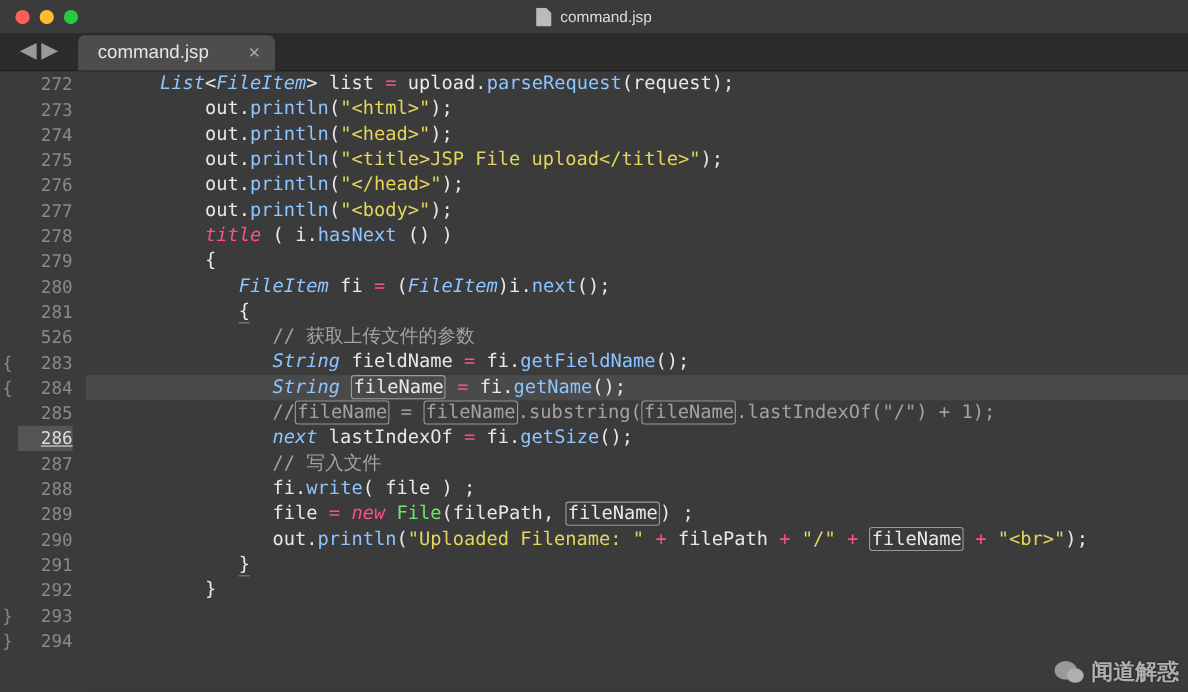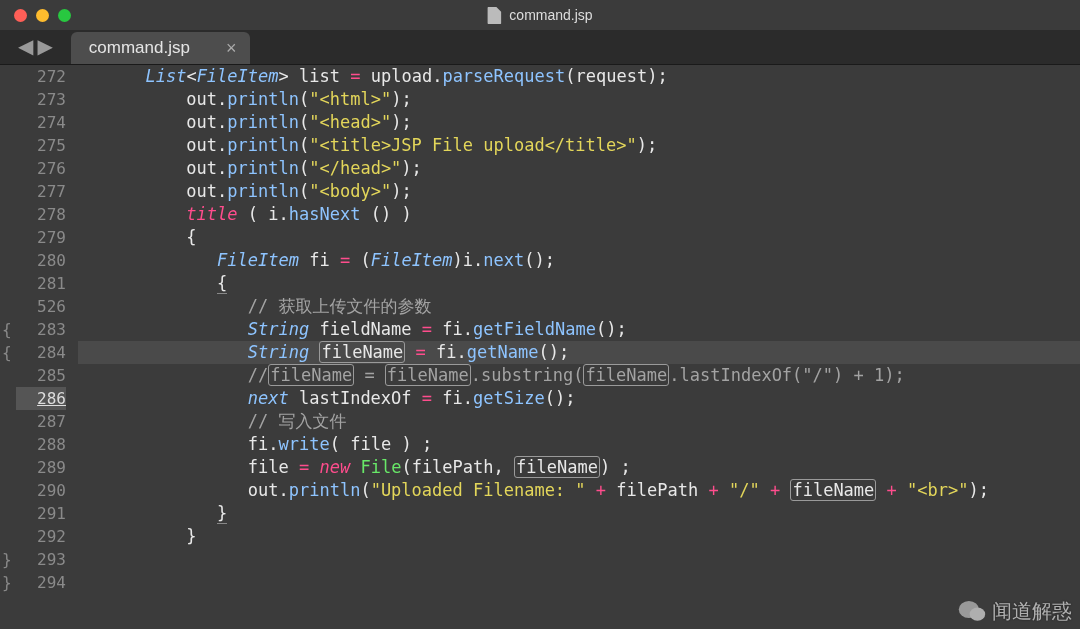--- a/index.html
+++ b/index.html
@@ -64,21 +64,21 @@
   .c-str    { color:#e3d65a; }
   .c-kw     { color:#ff4d8d; font-style:italic; }
   .c-cmt    { color:#a3a3a3; }
   .c-boxed  { border:1px solid #9a9a9a; border-radius:3px; padding:0 1px;margin-top:20px; }
   .underline { border-bottom:1px solid #888; }
   
   .watermark {
     position:absolute; right:8px; bottom:6px; display:flex; align-items:center;
     gap:6px; opacity:.65; font-family:-apple-system,sans-serif;
   }
-  .wmtext { color:#eee; font-size:20px; font-weight:400; text-shadow:0 0 2px #000; }
+  .wmtext { color:#eee; font-size:20px; font-weight:700; text-shadow:0 0 2px #000; }
   .wmicon { width:28px; height:24px; }
 </style>
 </head>
 <body>
 
 <div class="titlebar">
   <div class="traffic">
     <div class="tlight red"></div>
     <div class="tlight yellow"></div>
     <div class="tlight green"></div>

